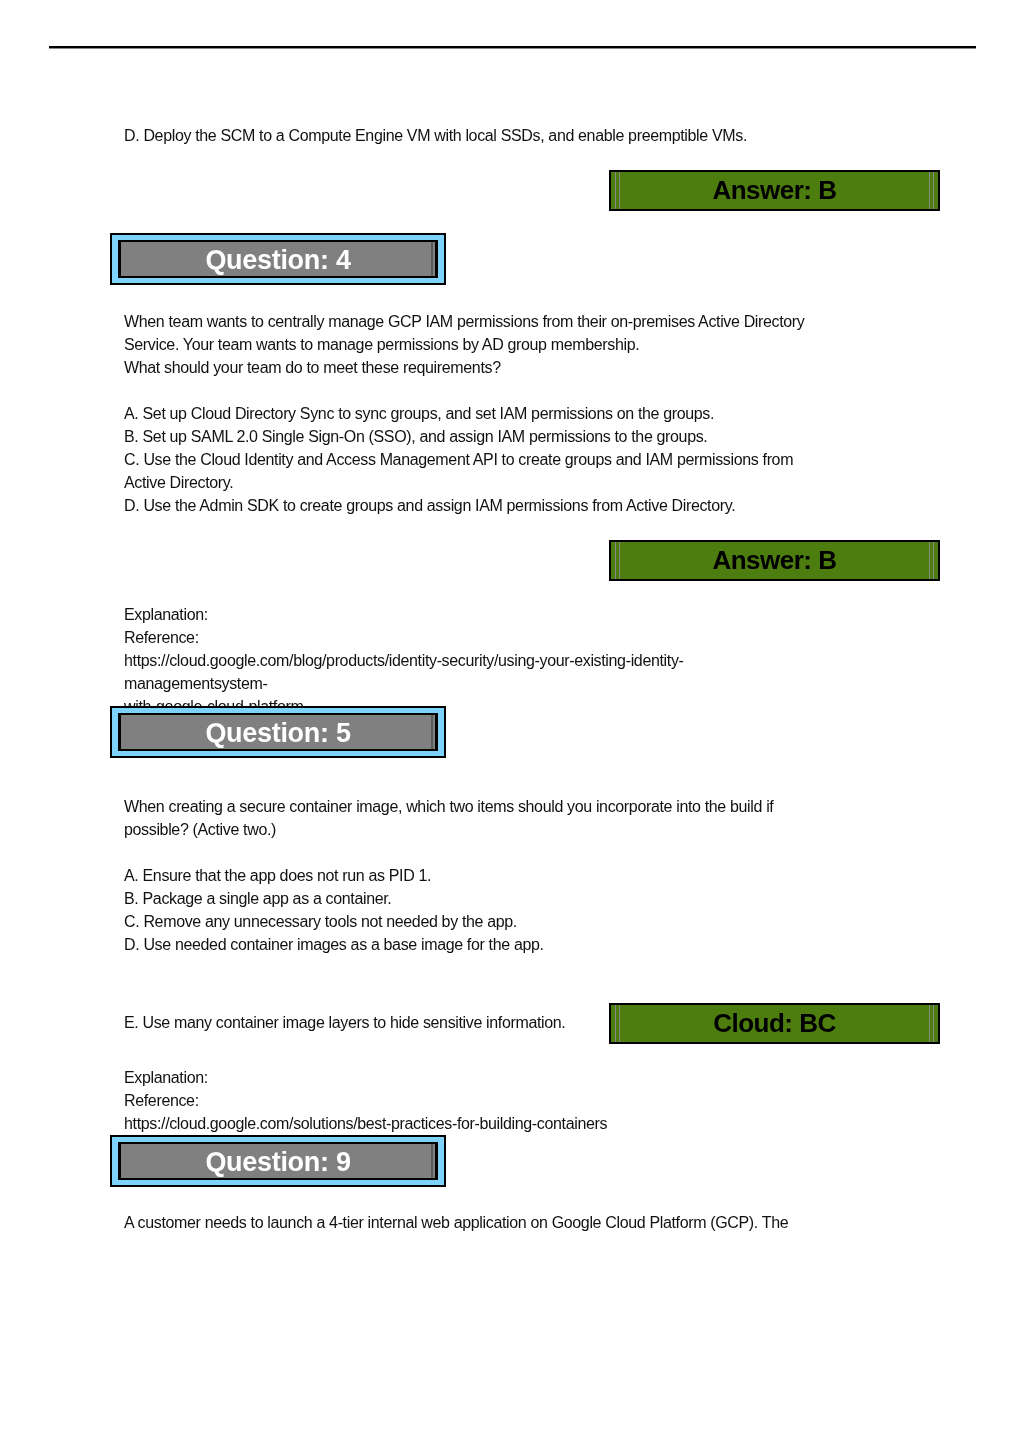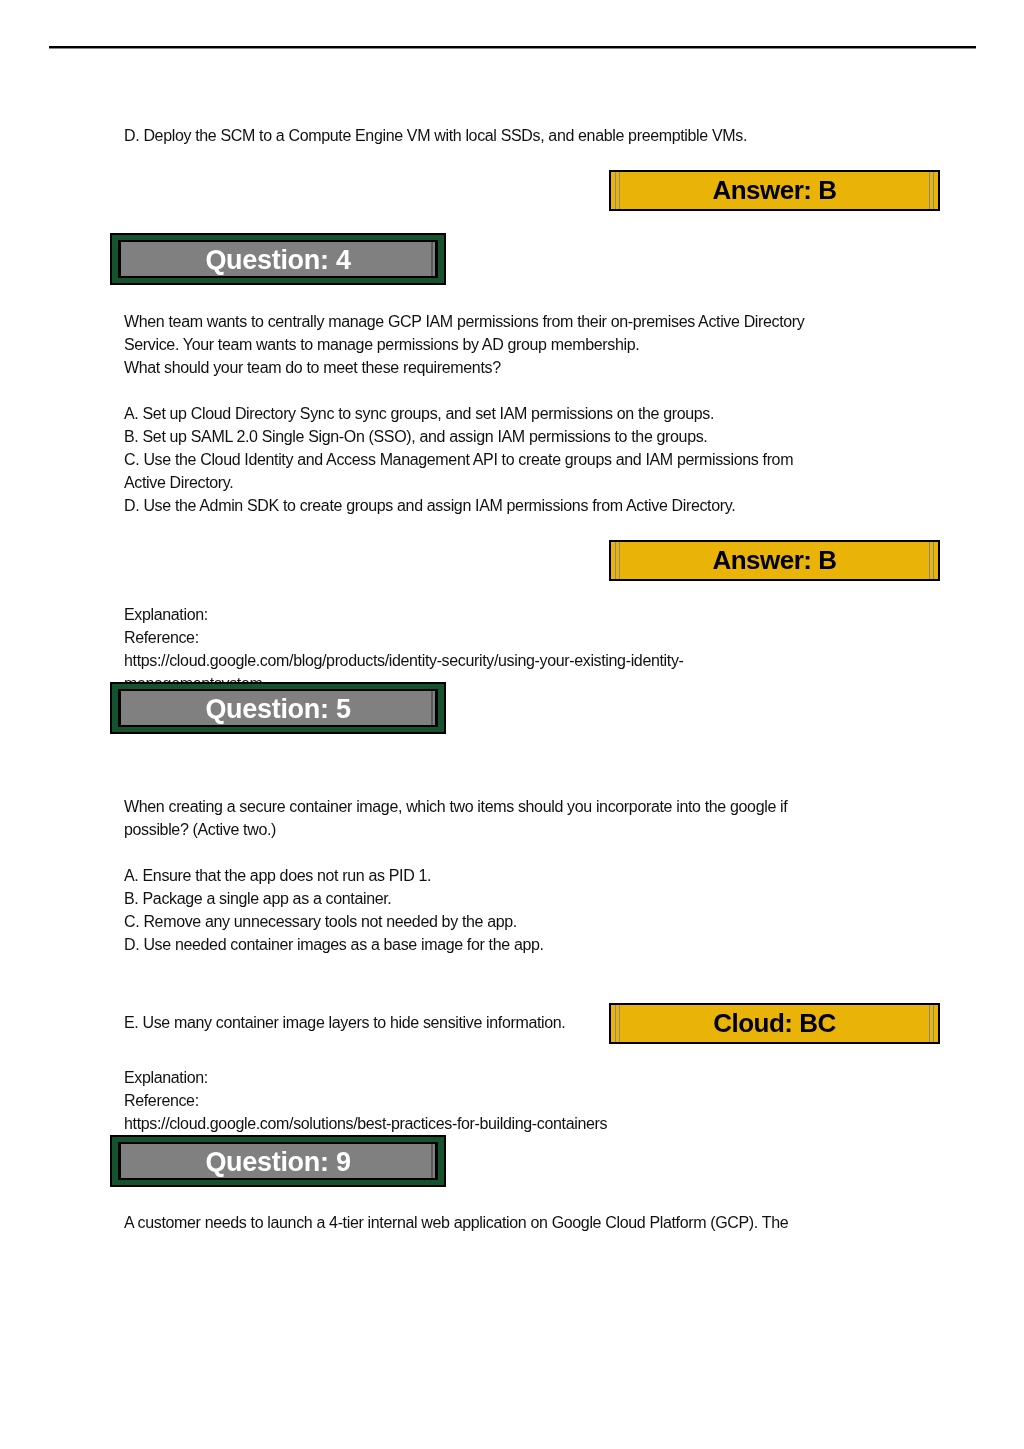--- a/index.html
+++ b/index.html
@@ -32,21 +32,21 @@
       white-space: nowrap;
       letter-spacing: -0.35px;
       color: #111;
     }
     .answer-box {
       position: absolute;
       left: 609px;
       width: 327px;
       height: 37px;
       border: 2px solid #000;
-      background: #eab308;
+      background: #4d7c0f;
       box-sizing: content-box;
     }
     .answer-box::before,
     .answer-box::after {
       content: "";
       position: absolute;
       top: 0;
       bottom: 0;
       width: 3px;
       border-left: 1px solid #888;
@@ -64,21 +64,21 @@
       font-weight: bold;
       letter-spacing: -0.5px;
     }
     .question-box {
       position: absolute;
       left: 110px;
       width: 336px;
       height: 52px;
       box-sizing: border-box;
       border: 2px solid #000;
-      background: #14532d;
+      background: #7dd3fc;
     }
     .question-inner {
       position: absolute;
       left: 6px;
       right: 6px;
       top: 5px;
       bottom: 5px;
       background: #808080;
       border: 2px solid #000;
       border-left-width: 3px;
@@ -134,27 +134,27 @@
 <div class="answer-box" style="top:540px">
   <div class="answer-label">Answer: B</div>
 </div>
 
 <div class="text-line" style="top:603px">Explanation:</div>
 <div class="text-line" style="top:626px">Reference:</div>
 <div class="text-line" style="top:649px">https://cloud.google.com/blog/products/identity-security/using-your-existing-identity-</div>
 <div class="text-line" style="top:672px">managementsystem-</div>
 <div class="text-line" style="top:695px">with-google-cloud-platform</div>
 
-<div class="question-box" style="top:682px">
+<div class="question-box" style="top:706px">
   <div class="question-inner">
     <div class="question-label">Question: 5</div>
   </div>
 </div>
 
-<div class="text-line" style="top:795px">When creating a secure container image, which two items should you incorporate into the google if</div>
+<div class="text-line" style="top:795px">When creating a secure container image, which two items should you incorporate into the build if</div>
 <div class="text-line" style="top:818px">possible? (Active two.)</div>
 
 <div class="text-line" style="top:864px">A. Ensure that the app does not run as PID 1.</div>
 <div class="text-line" style="top:887px">B. Package a single app as a container.</div>
 <div class="text-line" style="top:910px">C. Remove any unnecessary tools not needed by the app.</div>
 <div class="text-line" style="top:933px">D. Use needed container images as a base image for the app.</div>
 <div class="text-line" style="top:1011px">E. Use many container image layers to hide sensitive information.</div>
 
 <div class="answer-box" style="top:1003px">
   <div class="answer-label">Cloud: BC</div>

